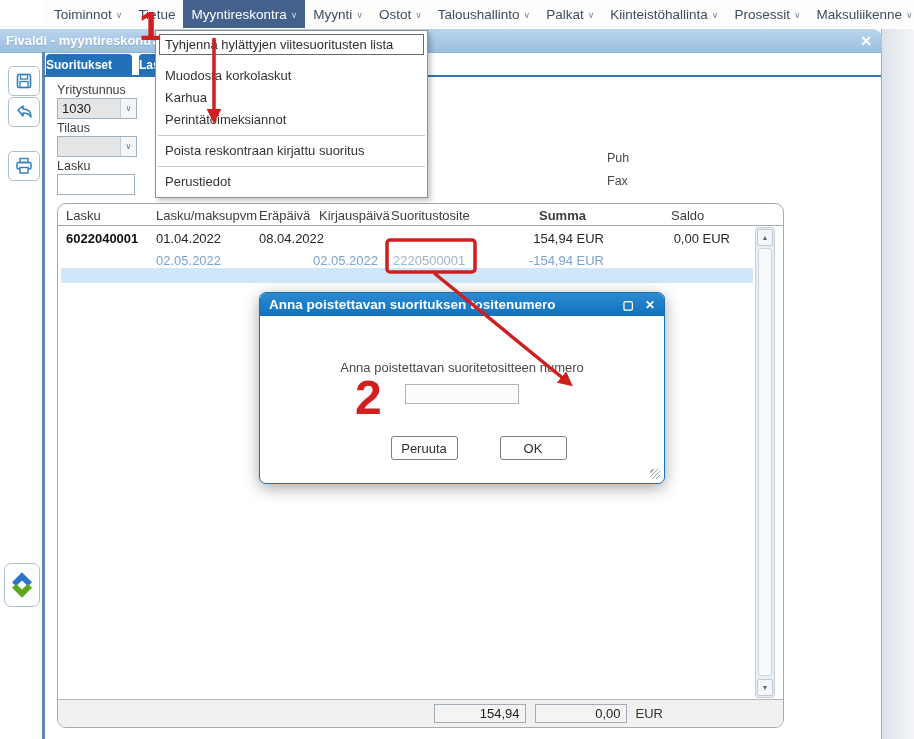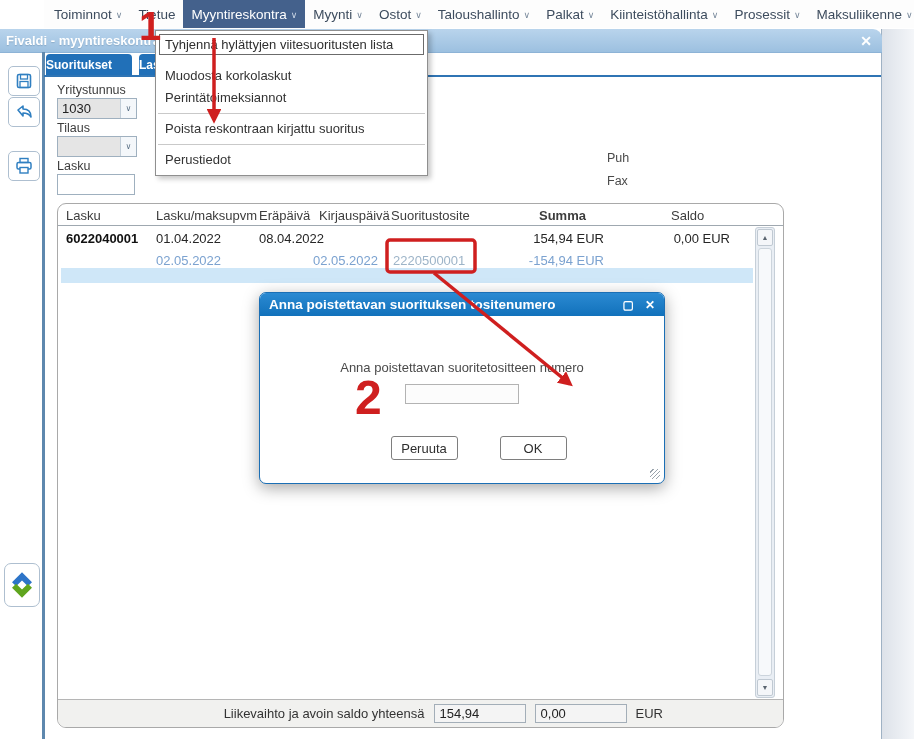--- a/index.html
+++ b/index.html
@@ -90,21 +90,21 @@
     justify-content:center; font-size:7px; color:#5a6570; cursor:pointer; }
   .sthumb { position:absolute; left:2px; top:20px; width:14px; height:428px;
     background:#f7f9fb; border:1px solid #ccd4dc; border-radius:3px; cursor:grab; }
 
   
   .pfooter { position:absolute; left:0; top:495px; width:725px; height:28px;
     background:#f1f1ef; border-top:1px solid #b5b5b5; display:flex; align-items:center;
     justify-content:flex-end; padding-right:120px; gap:9px; }
   .pfooter .flabel { font-size:13px; color:#333; }
   .sumfield { width:92px; height:19px; background:#f4f4f4; border:1px solid #a3aeb8;
-    font-size:13px; padding:0 5px; color:#222;
+    font-size:13px; text-align:right; padding:0 5px; color:#222;
     font-family:"Liberation Sans",sans-serif; }
   .pfooter .cur { font-size:13px; color:#333; }
 
   
   .modal { position:absolute; left:259px; top:292px; width:406px; height:192px;
     background:#fff; border:1px solid #1b6fb5; border-radius:7px;
     box-shadow:0 4px 16px rgba(0,0,0,.35); z-index:60; overflow:hidden; }
   .modal-title { height:23px; background:linear-gradient(#2b8ad2,#1171bb);
     display:flex; align-items:center; padding:0 9px; }
   .modal-title .mt-text { color:#fff; font-weight:bold; font-size:13.5px; white-space:nowrap; }
@@ -229,20 +229,21 @@
   <div class="fld-label" style="left:57px; top:159px;">Lasku</div>
   <input class="plain-input" style="left: 57px; top: 174px;" value="">
 
   <div class="fld-label" style="left:607px; top:151px; color:#4a4a4a;">Puh</div>
   <div class="fld-label" style="left:607px; top:174px; color:#4a4a4a;">Fax</div>
 
   <div class="dropdown">
     <div class="dd-boxed">Tyhjennä hylättyjen viitesuoritusten lista</div>
     <div class="dd-gap"></div>
     <div class="dd-item">Muodosta korkolaskut</div>
+    <div class="dd-item">Karhua</div>
     <div class="dd-item">Perintätoimeksiannot</div>
     <div class="dd-sep"></div>
     <div class="dd-item">Poista reskontraan kirjattu suoritus</div>
     <div class="dd-sep"></div>
     <div class="dd-item">Perustiedot</div>
   </div>
 
   <div class="panel">
     <div class="th" style="left:8px;">Lasku</div>
     <div class="th" style="left:98px;">Lasku/maksupvm</div>
@@ -268,21 +269,20 @@
     </div>
     <div class="hilite"></div>
 
     <div class="sbar">
       <div class="sbtn" style="top:1px;">▲</div>
       <div class="sthumb"></div>
       <div class="sbtn" style="bottom:1px;">▼</div>
     </div>
 
     <div class="pfooter">
-      <span class="flabel">Liikevaihto ja avoin saldo yhteensä</span>
       <input class="sumfield" readonly="" value="154,94" style="">
       <input class="sumfield" readonly="" value="0,00" style="">
       <span class="cur">EUR</span>
     </div>
   </div>
 
   <div class="modal">
     <div class="modal-title">
       <span class="mt-text">Anna poistettavan suorituksen tositenumero</span>
       <span class="mt-icons">

